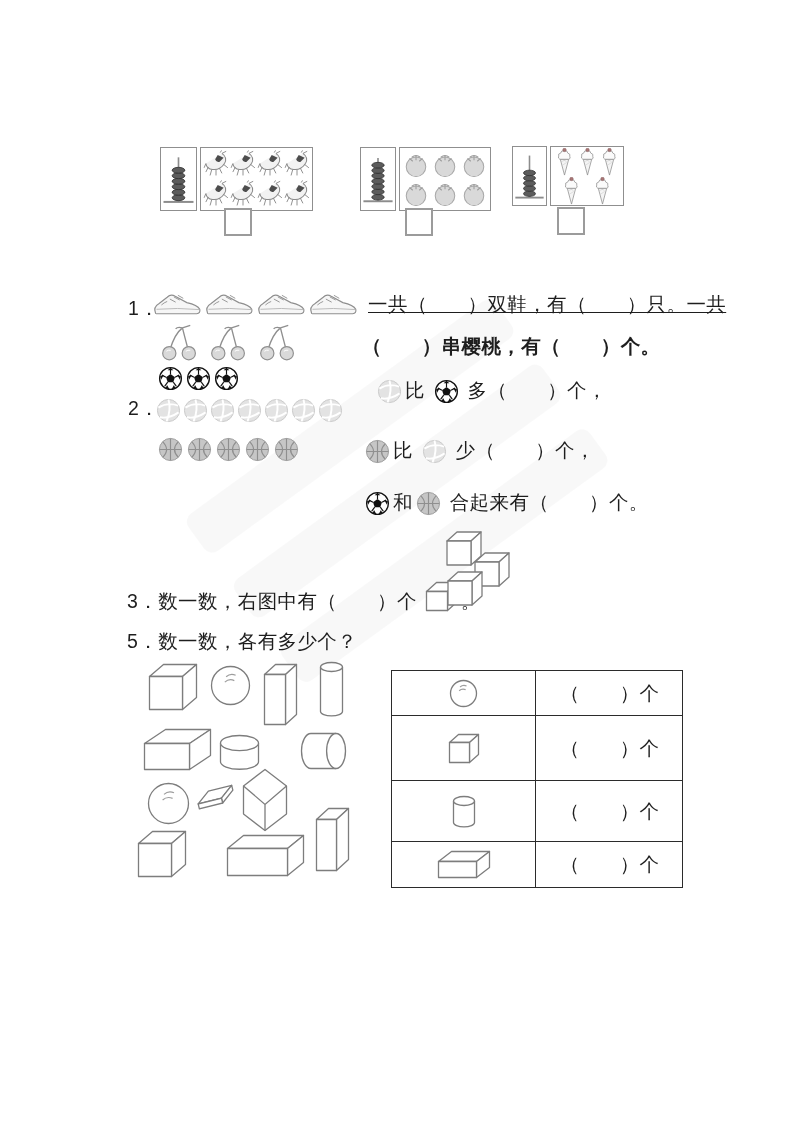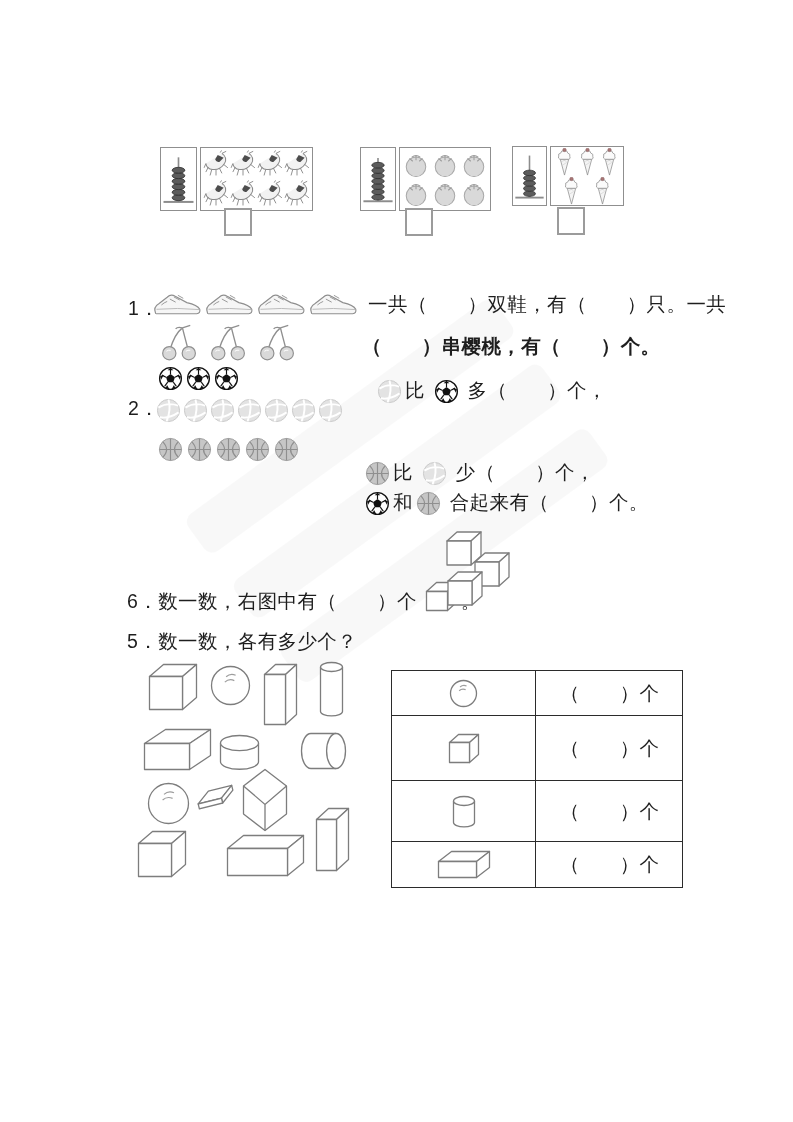--- a/index.html
+++ b/index.html
@@ -281,21 +281,21 @@
       </span>
       <span>
         <svg xmlns="http://www.w3.org/2000/svg" width="45" height="37" viewBox="0 0 46 38">
           <path d="M12 27 Q17 10 25 4 M31 27 Q27 12 25 4 M25 4 L33 1.5 M25 4 Q20 2.5 18 5" stroke="#8f8f8f" stroke-width="1.4" fill="none"></path>
           <circle cx="11.5" cy="30" r="6.8" fill="#d9d9d9" stroke="#8f8f8f" stroke-width="1.2"></circle>
           <circle cx="31.5" cy="30" r="6.8" fill="#d9d9d9" stroke="#8f8f8f" stroke-width="1.2"></circle>
           <path d="M8.5 28 q2 -1.6 4.5 -1 M28.5 28 q2 -1.6 4.5 -1" stroke="#fff" fill="none"></path>
         </svg>
       </span>
     </div>
-  <div class="t" style="left:368px;top:292px;">一共（　　）双鞋，有（　　）只。一共</div>
+  <div class="t" style="left:368px;top:292px;text-decoration:underline;">一共（　　）双鞋，有（　　）只。一共</div>
   <div class="t" style="left:362px;top:334px;font-weight:bold;">（　　）串樱桃，有（　　）个。</div>
 
   <div class="t" style="left:128px;top:396px;">2．</div>
   <div class="icon-row" style="left:158px;top:366px;gap:3px;">
       <span>
         <svg xmlns="http://www.w3.org/2000/svg" width="25" height="25" viewBox="0 0 26 26">
           <circle cx="13" cy="13" r="11.3" fill="#fff" stroke="#111" stroke-width="1.4"></circle>
           <polygon points="13,8.2 17.6,11.6 15.9,16.8 10.1,16.8 8.4,11.6" fill="#111"></polygon>
           <path d="M13 8.2 L13 3 M17.6 11.6 L22 9.5 M15.9 16.8 L19 21 M10.1 16.8 L7 21 M8.4 11.6 L4 9.5" stroke="#111" stroke-width="1.2" fill="none"></path>
           <path d="M13 1.7 l3 2.6 -6 0 z M23.8 10.6 l-1 3.8 -2.8 -5 z M2.2 10.6 l1 3.8 2.8 -5 z M18.1 23.2 l-4 1 2.5 -4.4 z M7.9 23.2 l4 1 -2.5 -4.4 z" fill="#111"></path>
@@ -396,38 +396,38 @@
     </div>
   <div class="t" style="left:374px;top:378px;"><span class="seg-icon"><svg xmlns="http://www.w3.org/2000/svg" width="25" height="25" viewBox="0 0 26 26">
           <circle cx="13" cy="13" r="11.5" fill="#e3e3e3" stroke="#c9c9c9"></circle>
           <path d="M2.5 10 Q12 4 23 8 M13 1.5 Q16 12 11 24.4 M4 20 Q13 22 23.5 15" stroke="#fff" stroke-width="2" fill="none"></path>
         </svg></span><span>比 </span><span class="seg-icon"><svg xmlns="http://www.w3.org/2000/svg" width="25" height="25" viewBox="0 0 26 26">
           <circle cx="13" cy="13" r="11.3" fill="#fff" stroke="#111" stroke-width="1.4"></circle>
           <polygon points="13,8.2 17.6,11.6 15.9,16.8 10.1,16.8 8.4,11.6" fill="#111"></polygon>
           <path d="M13 8.2 L13 3 M17.6 11.6 L22 9.5 M15.9 16.8 L19 21 M10.1 16.8 L7 21 M8.4 11.6 L4 9.5" stroke="#111" stroke-width="1.2" fill="none"></path>
           <path d="M13 1.7 l3 2.6 -6 0 z M23.8 10.6 l-1 3.8 -2.8 -5 z M2.2 10.6 l1 3.8 2.8 -5 z M18.1 23.2 l-4 1 2.5 -4.4 z M7.9 23.2 l4 1 -2.5 -4.4 z" fill="#111"></path>
         </svg></span><span> 多（　　）个，</span></div>
-  <div class="t" style="left:362px;top:460px;"><span class="seg-icon"><svg xmlns="http://www.w3.org/2000/svg" width="25" height="25" viewBox="0 0 26 26">
+  <div class="t" style="left:362px;top:438px;"><span class="seg-icon"><svg xmlns="http://www.w3.org/2000/svg" width="25" height="25" viewBox="0 0 26 26">
           <circle cx="13" cy="13" r="11.5" fill="#c6c6c6" stroke="#9c9c9c"></circle>
           <path d="M13 1.5 V24.5 M1.5 13 H24.5 M4.8 4.8 Q13 13 4.8 21.2 M21.2 4.8 Q13 13 21.2 21.2" stroke="#8f8f8f" stroke-width="1.2" fill="none"></path>
         </svg></span><span>比 </span><span class="seg-icon"><svg xmlns="http://www.w3.org/2000/svg" width="25" height="25" viewBox="0 0 26 26">
           <circle cx="13" cy="13" r="11.5" fill="#e3e3e3" stroke="#c9c9c9"></circle>
           <path d="M2.5 10 Q12 4 23 8 M13 1.5 Q16 12 11 24.4 M4 20 Q13 22 23.5 15" stroke="#fff" stroke-width="2" fill="none"></path>
         </svg></span><span> 少（　　）个，</span></div>
   <div class="t" style="left:362px;top:490px;"><span class="seg-icon"><svg xmlns="http://www.w3.org/2000/svg" width="25" height="25" viewBox="0 0 26 26">
           <circle cx="13" cy="13" r="11.3" fill="#fff" stroke="#111" stroke-width="1.4"></circle>
           <polygon points="13,8.2 17.6,11.6 15.9,16.8 10.1,16.8 8.4,11.6" fill="#111"></polygon>
           <path d="M13 8.2 L13 3 M17.6 11.6 L22 9.5 M15.9 16.8 L19 21 M10.1 16.8 L7 21 M8.4 11.6 L4 9.5" stroke="#111" stroke-width="1.2" fill="none"></path>
           <path d="M13 1.7 l3 2.6 -6 0 z M23.8 10.6 l-1 3.8 -2.8 -5 z M2.2 10.6 l1 3.8 2.8 -5 z M18.1 23.2 l-4 1 2.5 -4.4 z M7.9 23.2 l4 1 -2.5 -4.4 z" fill="#111"></path>
         </svg></span><span>和</span><span class="seg-icon"><svg xmlns="http://www.w3.org/2000/svg" width="25" height="25" viewBox="0 0 26 26">
           <circle cx="13" cy="13" r="11.5" fill="#c6c6c6" stroke="#9c9c9c"></circle>
           <path d="M13 1.5 V24.5 M1.5 13 H24.5 M4.8 4.8 Q13 13 4.8 21.2 M21.2 4.8 Q13 13 21.2 21.2" stroke="#8f8f8f" stroke-width="1.2" fill="none"></path>
         </svg></span><span> 合起来有（　　）个。</span></div>
 
-  <div class="t" style="left:127px;top:581px;"><span>6．数一数，右图中有（　　）个 </span><span class="seg-cube"><svg xmlns="http://www.w3.org/2000/svg" width="34" height="31" viewBox="0 0 34 31">
+  <div class="t" style="left:127px;top:581px;"><span>3．数一数，右图中有（　　）个 </span><span class="seg-cube"><svg xmlns="http://www.w3.org/2000/svg" width="34" height="31" viewBox="0 0 34 31">
           <polygon points="1.5,10.5 11.5,1.5 32.5,1.5 22.5,10.5" fill="#fff" stroke="#7d7d7d" stroke-width="1.3" stroke-linejoin="round"></polygon>
           <polygon points="22.5,10.5 32.5,1.5 32.5,20.5 22.5,29.5" fill="#fff" stroke="#7d7d7d" stroke-width="1.3" stroke-linejoin="round"></polygon>
           <polygon points="1.5,10.5 22.5,10.5 22.5,29.5 1.5,29.5" fill="#fff" stroke="#7d7d7d" stroke-width="1.3" stroke-linejoin="round"></polygon>
         </svg></span><span>。</span></div>
   <div id="composite"><svg xmlns="http://www.w3.org/2000/svg" width="66" height="76" viewBox="0 0 66 76">
         <polygon points="29,31 39,22 63,22 53,31" fill="#fff" stroke="#7d7d7d" stroke-width="1.3" stroke-linejoin="round"></polygon>
         <polygon points="53,31 63,22 63,46 53,55" fill="#fff" stroke="#7d7d7d" stroke-width="1.3" stroke-linejoin="round"></polygon>
         <polygon points="29,31 53,31 53,55 29,55" fill="#fff" stroke="#7d7d7d" stroke-width="1.3" stroke-linejoin="round"></polygon>
         <polygon points="1,10 11,1 35,1 25,10" fill="#fff" stroke="#7d7d7d" stroke-width="1.3" stroke-linejoin="round"></polygon>
         <polygon points="25,10 35,1 35,25 25,34" fill="#fff" stroke="#7d7d7d" stroke-width="1.3" stroke-linejoin="round"></polygon>

